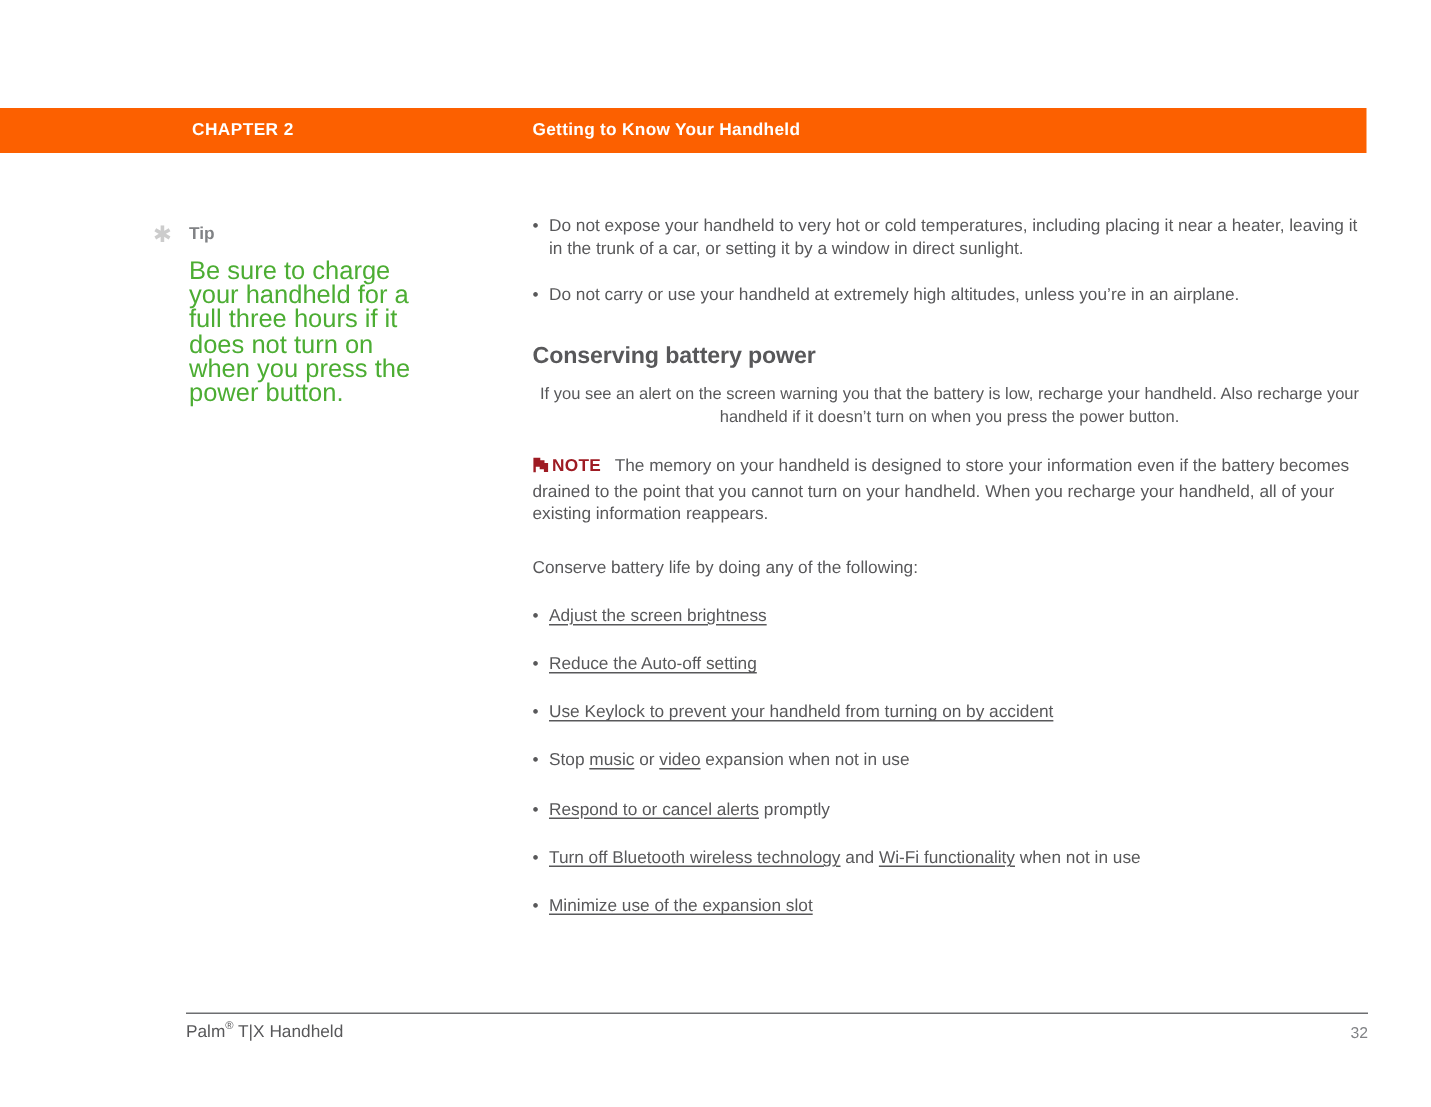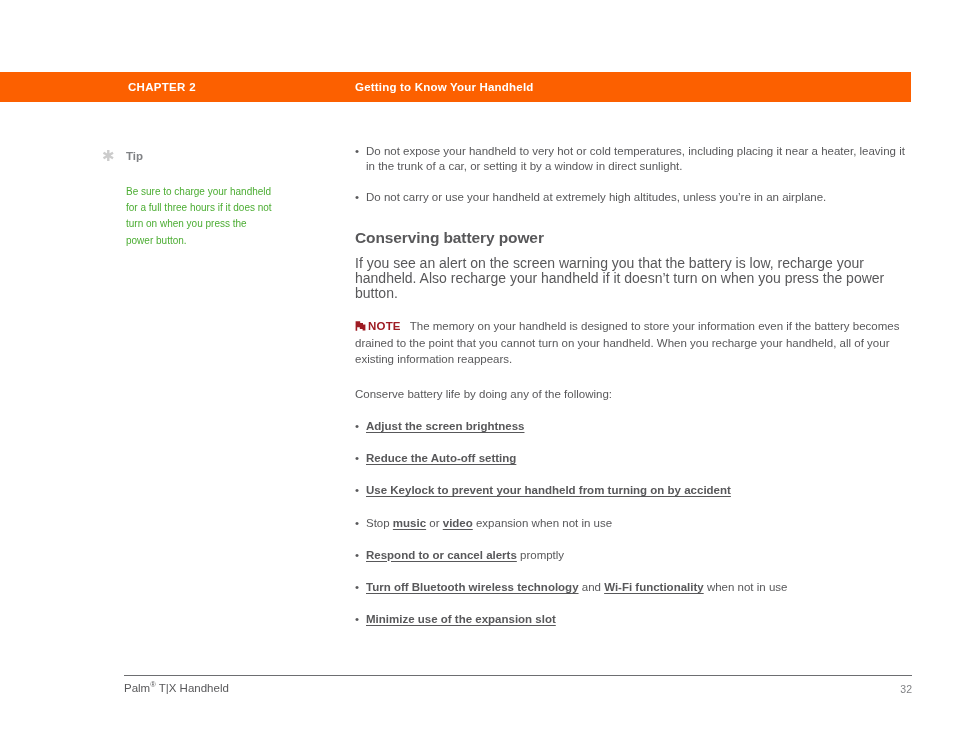--- a/index.html
+++ b/index.html
@@ -67,22 +67,22 @@
   #tip-label {
     position: absolute;
     left: 24px;
     top: 1px;
     font-size: 11.5px;
     font-weight: bold;
     color: #808285;
   }
   #tip-body {
     margin-left: 24px;
-    margin-top: 19px;
-    font-size: 10px;
+    margin-top: 8px;
+    font-size: 17px;
     line-height: 16.2px;
     color: #4cad33;
     width: 148px;
   }
 
   
   #content {
     position: absolute;
     left: 355px;
     top: 144px;
@@ -114,23 +114,24 @@
     padding: 0;
     font-size: 15.5px;
     font-weight: bold;
     color: #58585a;
     letter-spacing: -0.1px;
     margin-top: 23px;
   }
 
   #section-intro {
     margin-top: 9px;
-    font-size: 14px;
-    line-height: 15.2px;
-    color: #58585a;
+    font-size: 11px;
+    line-height: 15.2px;
+    color: #58585a;
+    text-align: center;
   }
 
   
   #note-block {
     margin-top: 18px;
     font-size: 11.5px;
     line-height: 15.2px;
     color: #58585a;
   }
   #note-icon {
@@ -155,21 +156,21 @@
   }
   #conserve-list {
     margin: 0;
     padding: 0;
     list-style: none;
   }
   #conserve-list .bullet-row {
     margin-top: 17px;
   }
   .lnk {
-    font-weight: bold;
+    font-weight: normal;
     color: #58585a;
     text-decoration: underline;
     text-underline-offset: 2px;
     text-align: center;
   }
   .plain { color: #58585a; }
 
   
   #footer-rule {
     position: absolute;

